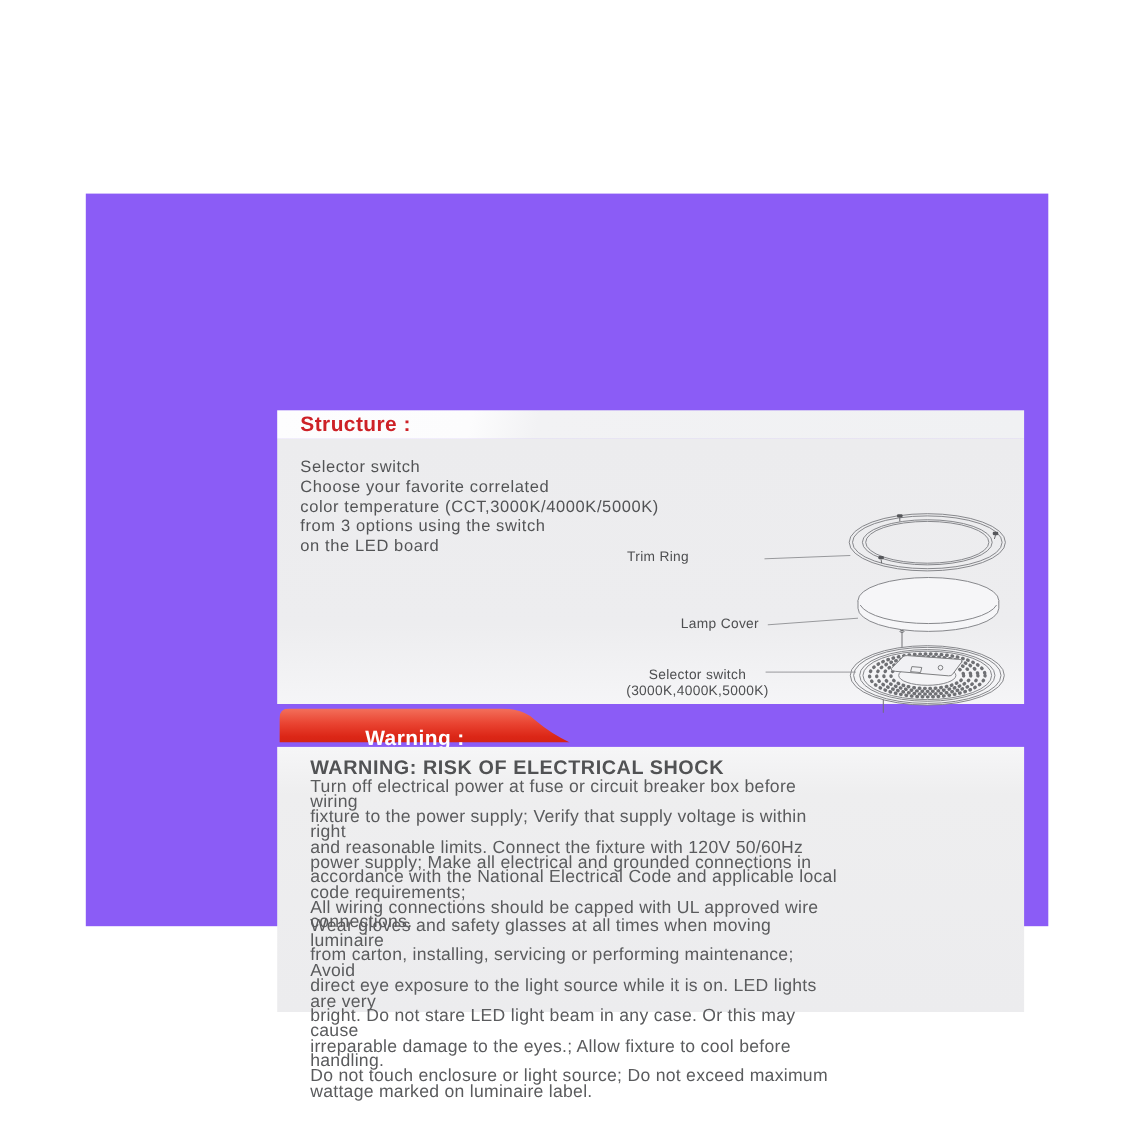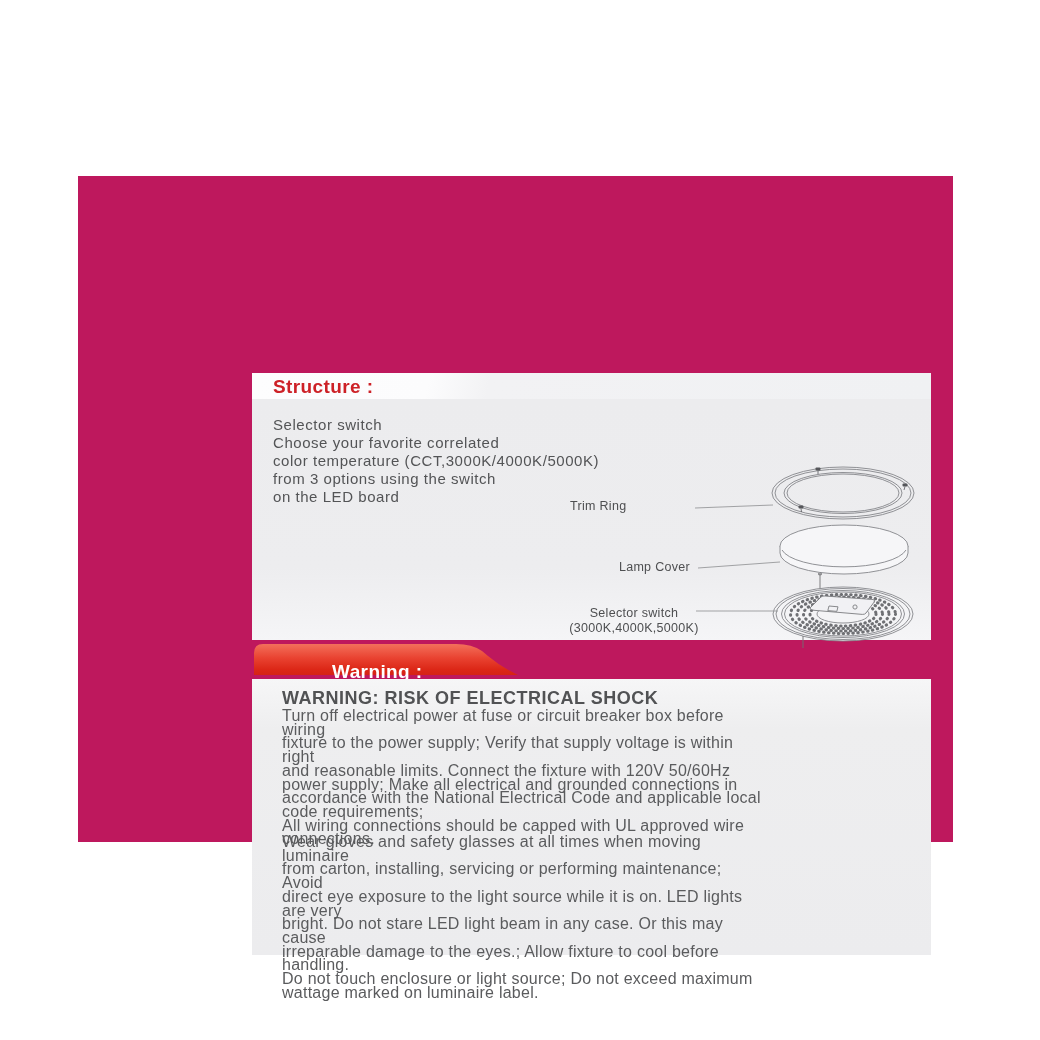--- a/index.html
+++ b/index.html
@@ -3,21 +3,21 @@
 <meta charset="utf-8">
 <style>
   html,body{margin:0;padding:0;}
   body{
     width:1040px;height:1040px;position:relative;background:#ffffff;
     font-family:"Liberation Sans","DejaVu Sans",sans-serif;
     -webkit-font-smoothing:antialiased;overflow:hidden;
   }
   .panel{
     position:absolute;left:78px;top:176px;width:875px;height:666px;
-    background:#be185d;
+    background:#8b5cf6;
   }
   .doc{position:absolute;left:174px;top:197px;width:679px;height:645px;}
 
   
   .structure-band{
     position:absolute;left:0;top:0;width:679px;height:26px;
     background:linear-gradient(103deg,#fdfdfe 0%,#fcfcfd 26%,#f2f2f4 35%,#f0f1f3 100%);
   }
   .structure-title{
     position:absolute;left:21px;top:0;height:26px;line-height:27px;
@@ -47,21 +47,21 @@
   
   .warning-banner{
     position:absolute;left:2px;top:271px;width:266px;height:31px;
   }
   .warning-banner svg{position:absolute;left:0;top:0;}
   .warning-title{
     position:absolute;left:33px;top:12px;height:47px;line-height:31px;
     font-size:19px;font-weight:700;color:#ffffff;letter-spacing:0.4px;margin-left:45px;
   }
   .warning-content{
-    position:absolute;left:0;top:306px;width:679px;height:276px;
+    position:absolute;left:0;top:306px;width:679px;height:241px;
     background:linear-gradient(180deg,#f6f6f7 0%,#eeeeef 18%,#ececee 100%);
     text-decoration:underline;
   }
   .whead{
     position:absolute;left:30px;width:600px;
     font-size:18px;font-weight:700;color:#515254;letter-spacing:0.5px;
   }
   .wbody{
     position:absolute;left:30px;width:480px;
     font-size:16px;line-height:13.7px;color:#5a5b5d;letter-spacing:0.25px;

